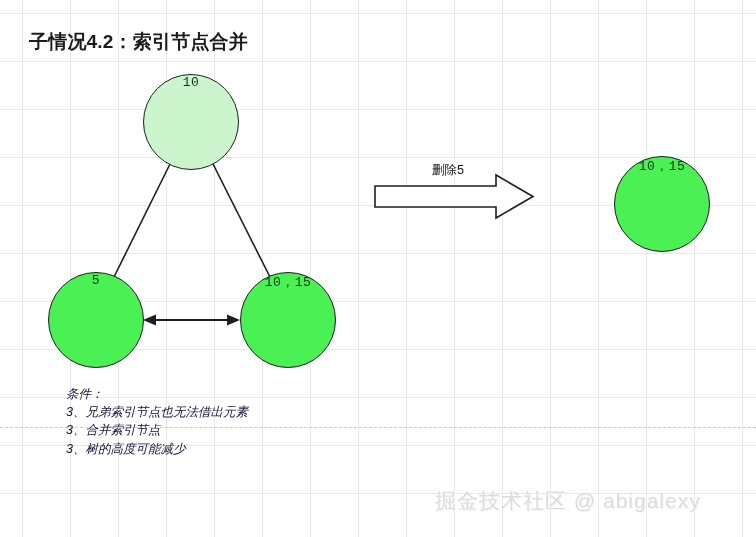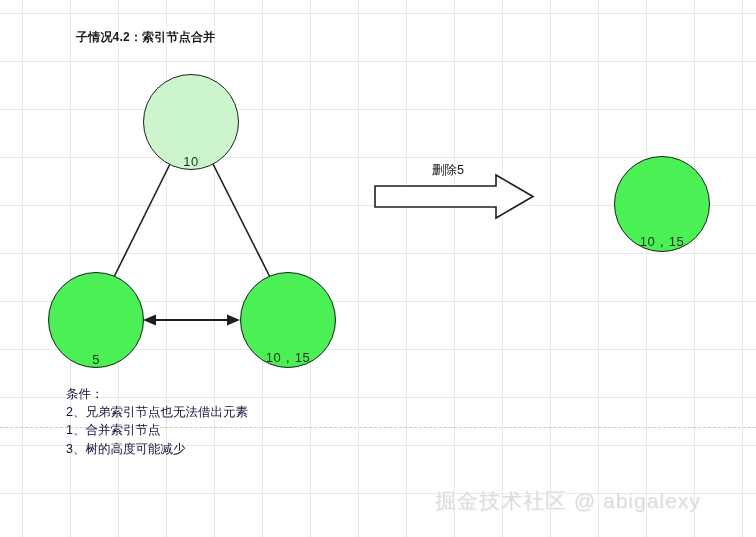--- a/index.html
+++ b/index.html
@@ -25,38 +25,38 @@
     left: 0;
     top: 427px;
     width: 756px;
     height: 0;
     border-top: 1px dashed #c9c9c9;
   }
   .title {
     position: absolute;
     left: 29px;
     top: 29px;
-    font-size: 12px;
+    font-size: 19px;
     font-weight: bold;
     color: #1b1b1b;
     letter-spacing: 0.2px;
     white-space: nowrap;
-    margin-left: 47px;
   }
   .node {
     position: absolute;
     border-radius: 50%;
     border: 1.6px solid #1f1f1f;
     box-sizing: border-box;
     display: flex;
-    align-items: flex-end;
+    align-items: flex-start;
     justify-content: center;
     font-size: 13px;
     color: #14341d;
     letter-spacing: 0.5px;
+    font-family: Liberation Mono, monospace;
   }
   .node-root {
     left: 143px;
     top: 74px;
     width: 96px;
     height: 96px;
     background: #cdf5cd;
   }
   .node-left {
     left: 48px;
@@ -97,20 +97,21 @@
     white-space: nowrap;
   }
   .notes {
     position: absolute;
     left: 66px;
     top: 385px;
     font-size: 12.5px;
     line-height: 18.2px;
     color: #13133a;
     white-space: nowrap;
+    font-style: italic;
   }
   .notes div { white-space: nowrap; }
   .watermark {
     position: absolute;
     left: 435px;
     top: 487px;
     font-size: 21px;
     color: #dcdcdc;
     letter-spacing: 1px;
     white-space: nowrap;
@@ -154,20 +155,20 @@
   </div>
 
   <div class="op-label">删除5</div>
 
   <div class="node node-result">
     <span>10，15</span>
   </div>
 
   <div class="notes">
     <div>条件：</div>
-    <div>2、兄弟索引节点也无法借出元素</div>
-    <div>1、合并索引节点</div>
+    <div>3、兄弟索引节点也无法借出元素</div>
+    <div>3、合并索引节点</div>
     <div>3、树的高度可能减少</div>
   </div>
 
   <div class="watermark">掘金技术社区 @ abigalexy</div>
 
 </div>
 
 </body></html>

